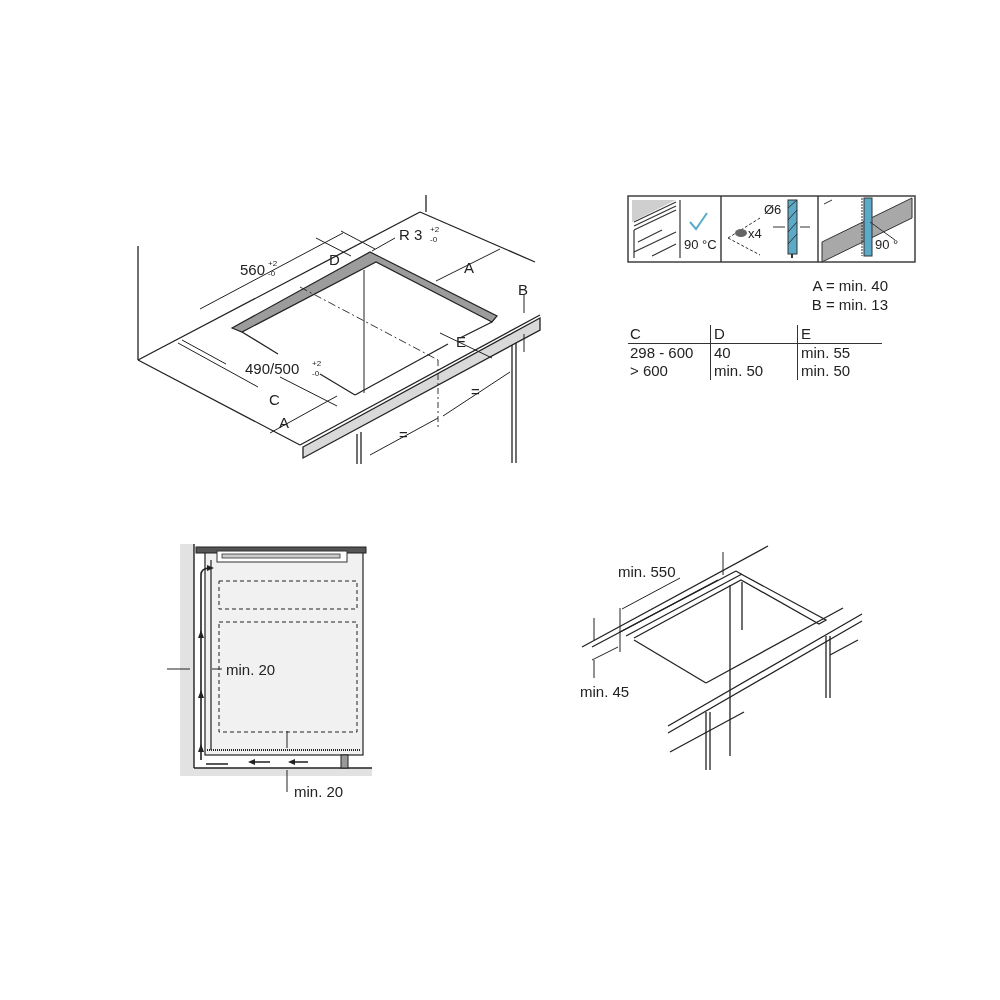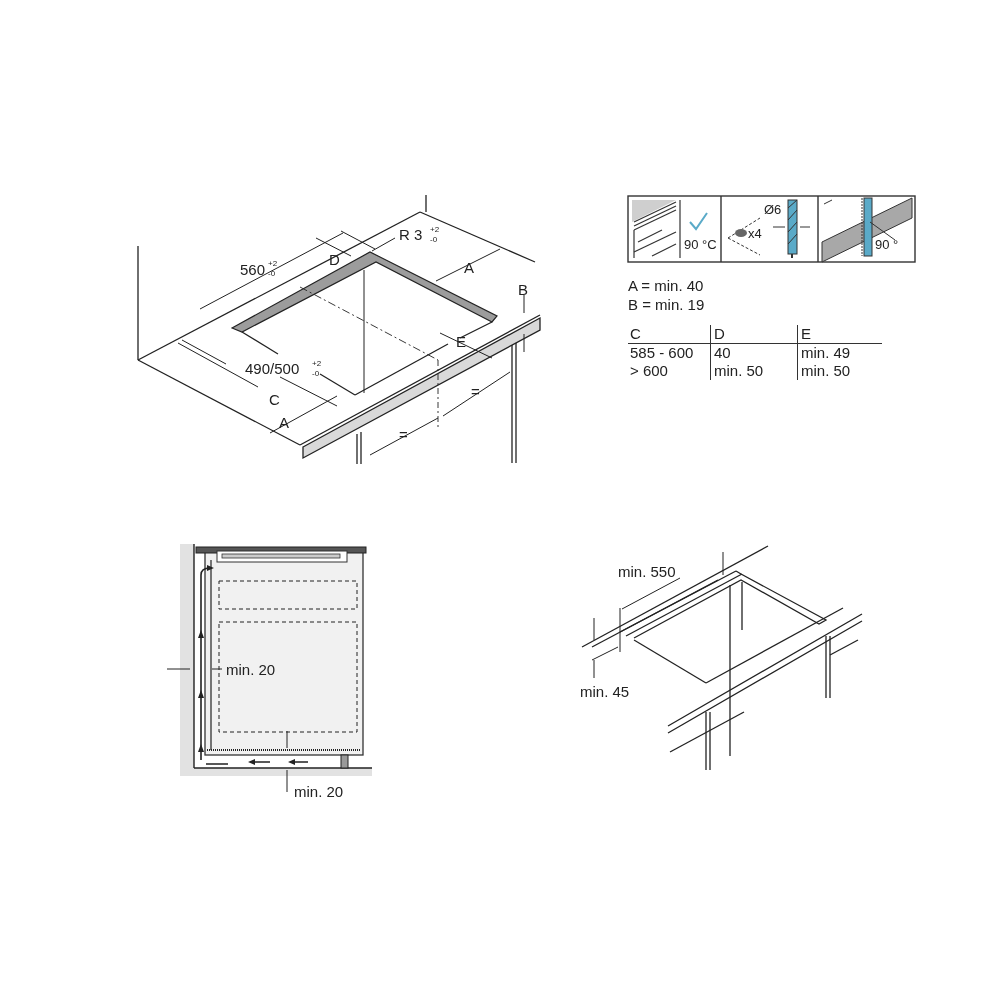--- a/index.html
+++ b/index.html
@@ -1,21 +1,21 @@
 <!DOCTYPE html>
 <html><head>
 <meta charset="utf-8">
 <style>
   html, body { margin:0; padding:0; background:#ffffff; }
   body { width:1000px; height:1000px; position:relative; overflow:hidden;
          font-family:"Liberation Sans", sans-serif; color:#222; }
   svg { position:absolute; left:0; top:0; }
   .lbl { font-family:"Liberation Sans", sans-serif; fill:#222; }
   .tbl { position:absolute; left:628px; top:276px; width:260px; font-size:15px; color:#222; }
-  .tbl .line { height:19px; line-height:19px; }
+  .tbl .line { height:19px; line-height:19px;text-align:right; }
   .grid { margin-top:11px; display:grid; grid-template-columns:82px 87px 85px; }
   .grid div { height:18px; line-height:18px; padding-left:2px; }
   .grid .h { border-bottom:1.5px solid #333; }
   .grid .c2, .grid .c3 { border-left:1.5px solid #333; padding-left:3px; }
 </style>
 </head>
 <body>
 
 <svg width="1000" height="1000" viewBox="0 0 1000 1000">
 
@@ -182,25 +182,25 @@
     <line x1="594" y1="618" x2="594" y2="640" stroke-width="1"></line>
     <line x1="594" y1="660" x2="594" y2="678" stroke-width="1"></line>
     <line x1="592" y1="660" x2="618" y2="647" stroke-width="1"></line>
   </g>
   <text class="lbl" x="618" y="577" font-size="15">min. 550</text>
   <text class="lbl" x="580" y="697" font-size="15">min. 45</text>
 </svg>
 
 <div class="tbl">
   <div class="line">A = min. 40</div>
-  <div class="line">B = min. 19</div>
+  <div class="line">B = min. 13</div>
   <div class="grid">
     <div class="h c1">C</div>
     <div class="h c2">D</div>
     <div class="h c3">E</div>
-    <div class="c1">585 - 600</div>
+    <div class="c1">298 - 600</div>
     <div class="c2">40</div>
-    <div class="c3">min. 49</div>
+    <div class="c3">min. 55</div>
     <div class="c1">&gt; 600</div>
     <div class="c2">min. 50</div>
     <div class="c3">min. 50</div>
   </div>
 </div>
 
 </body></html>

